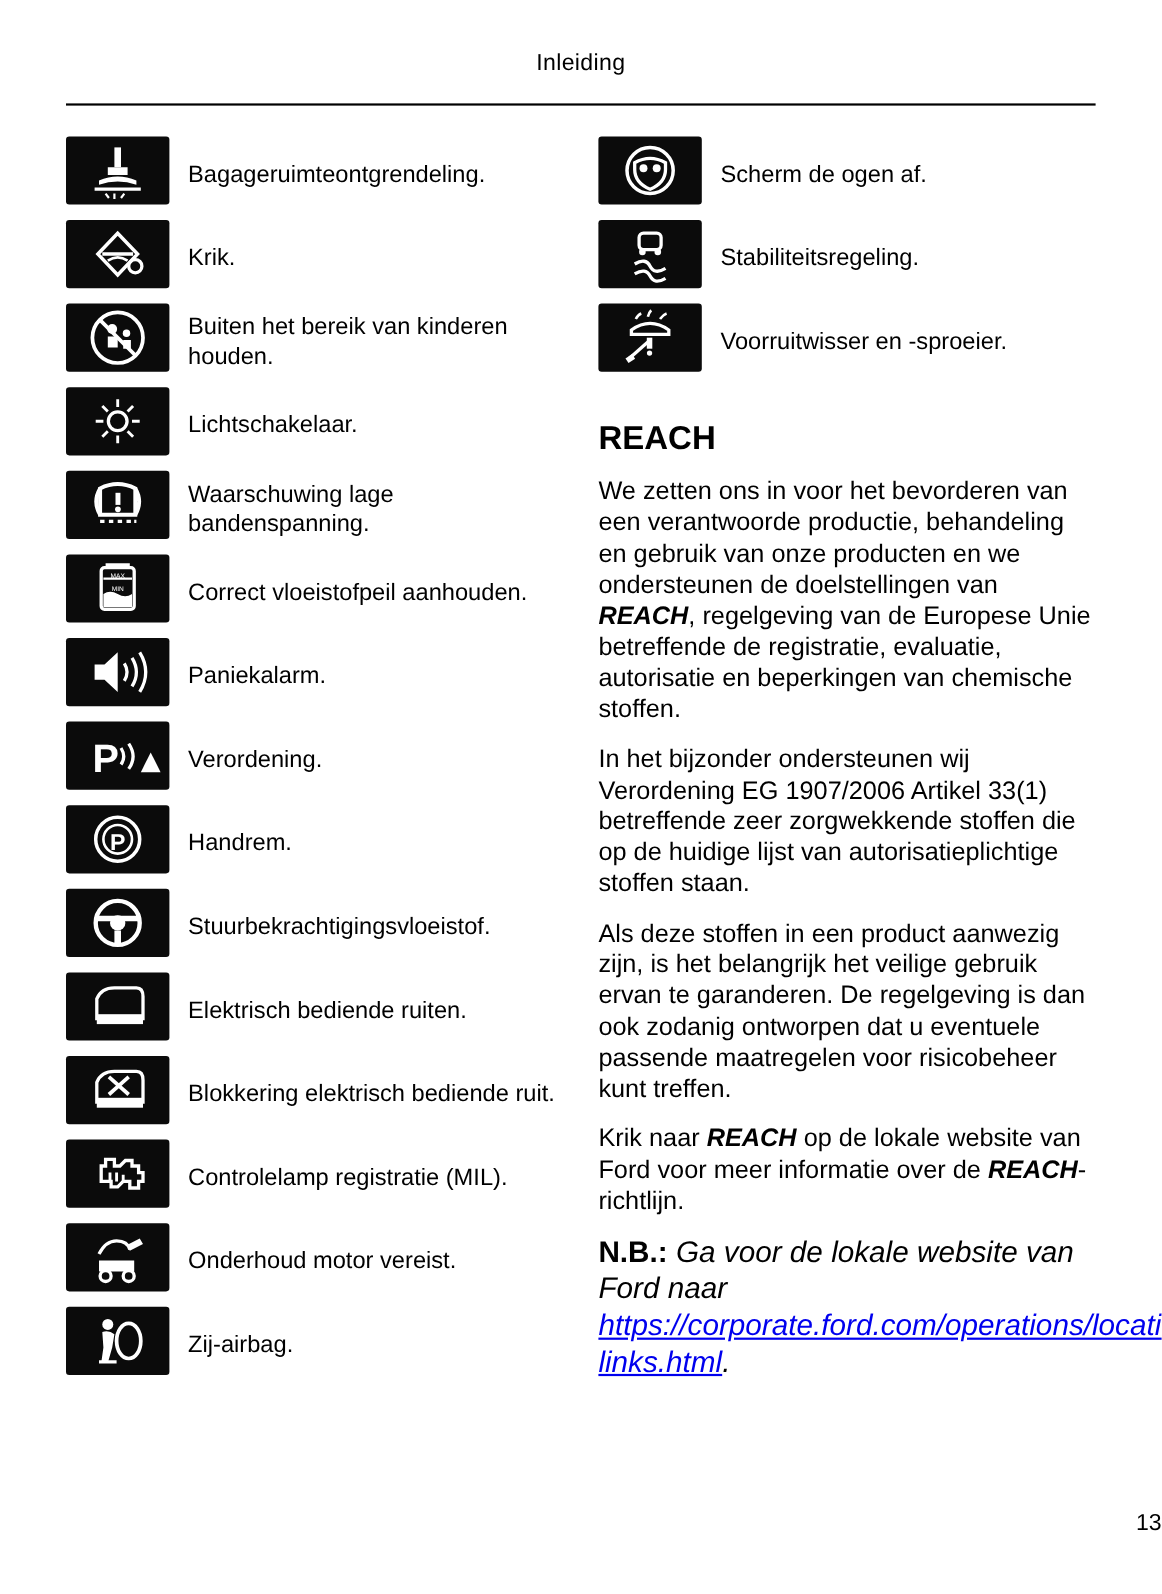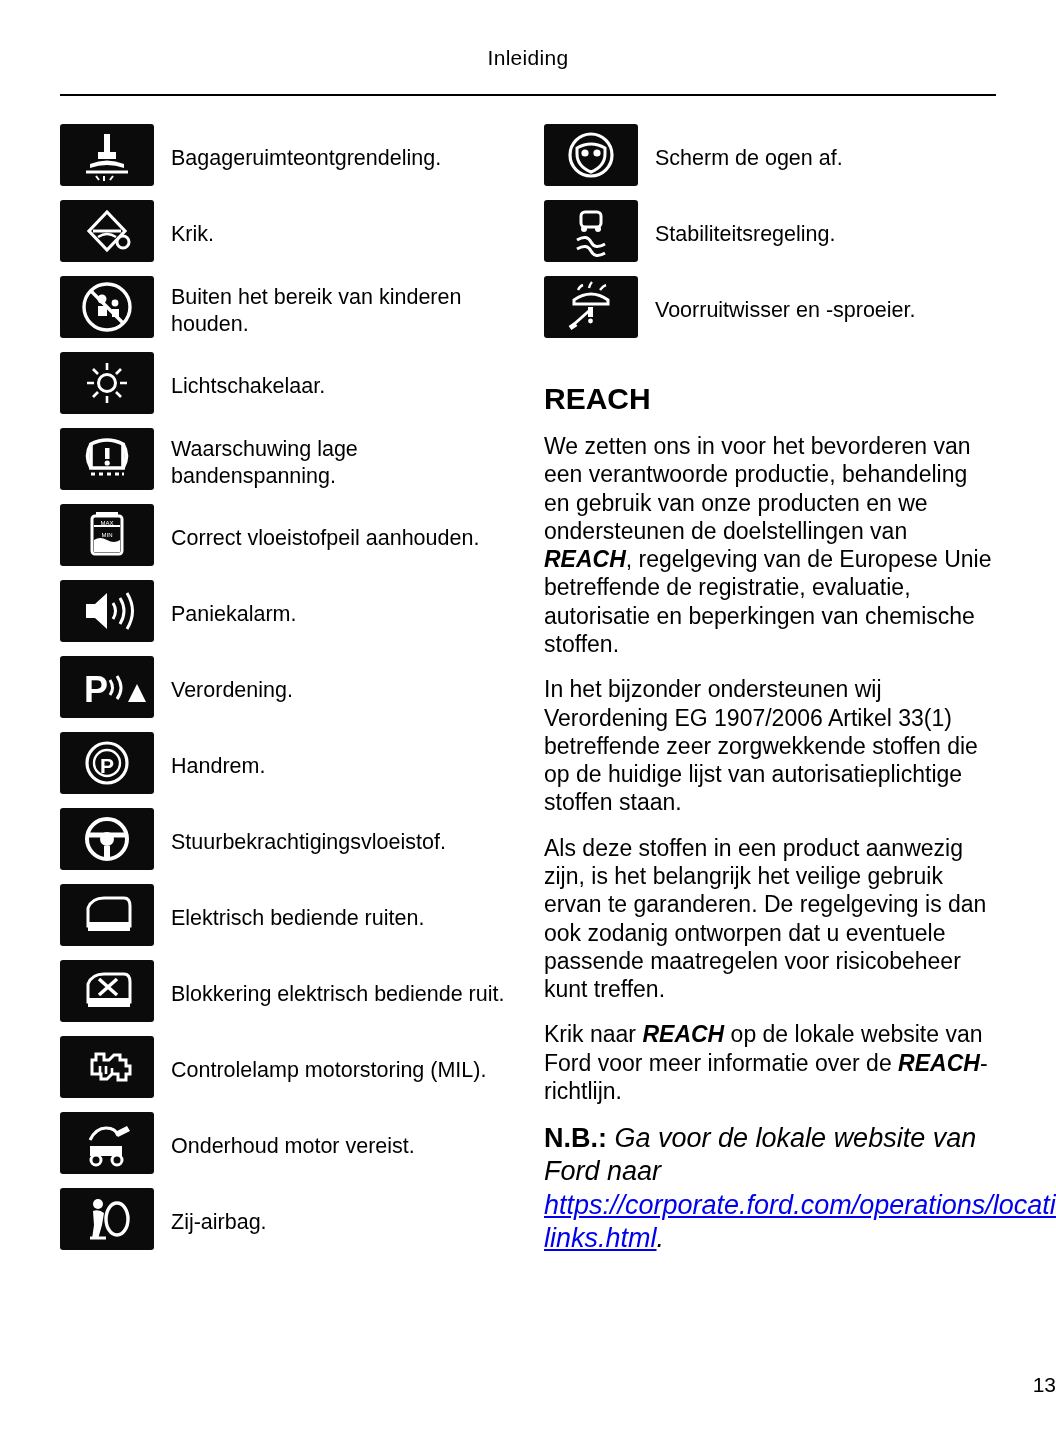--- a/index.html
+++ b/index.html
@@ -294,21 +294,21 @@
         <div class="sym-box">
           <svg width="94" height="62" viewBox="0 0 94 62">
             <path d="M32 24 h4 v-6 h8 v6 h5 l5 -5 h6 v5 h6 v6 h4 v8 h-4 v6 h-8 v-6 h-6 l-5 5 h-6 v-5 h-9 z" fill="none" stroke="#fff" stroke-width="3"></path>
             <g stroke="#fff" stroke-width="2.6">
               <line x1="40" y1="30" x2="40" y2="38"></line>
               <line x1="46" y1="30" x2="46" y2="38"></line>
               <line x1="52" y1="32" x2="52" y2="38"></line>
             </g>
           </svg>
         </div>
-        <div class="sym-label">Controlelamp motorstoring (MIL).</div>
+        <div class="sym-label">Controlelamp registratie (MIL).</div>
       </div>
 
       <div class="sym-row">
         <div class="sym-box">
           <svg width="94" height="62" viewBox="0 0 94 62">
             <path d="M30 34 h32 v10 h-32 z" fill="#fff"></path>
             <path d="M30 28 q6 -12 16 -12 q10 0 12 8" fill="none" stroke="#fff" stroke-width="3"></path>
             <circle cx="36" cy="48" r="5" fill="none" stroke="#fff" stroke-width="3"></circle>
             <circle cx="57" cy="48" r="5" fill="none" stroke="#fff" stroke-width="3"></circle>
             <path d="M55 20 l12 -6 l3 5 l-12 6 z" fill="#fff"></path>

